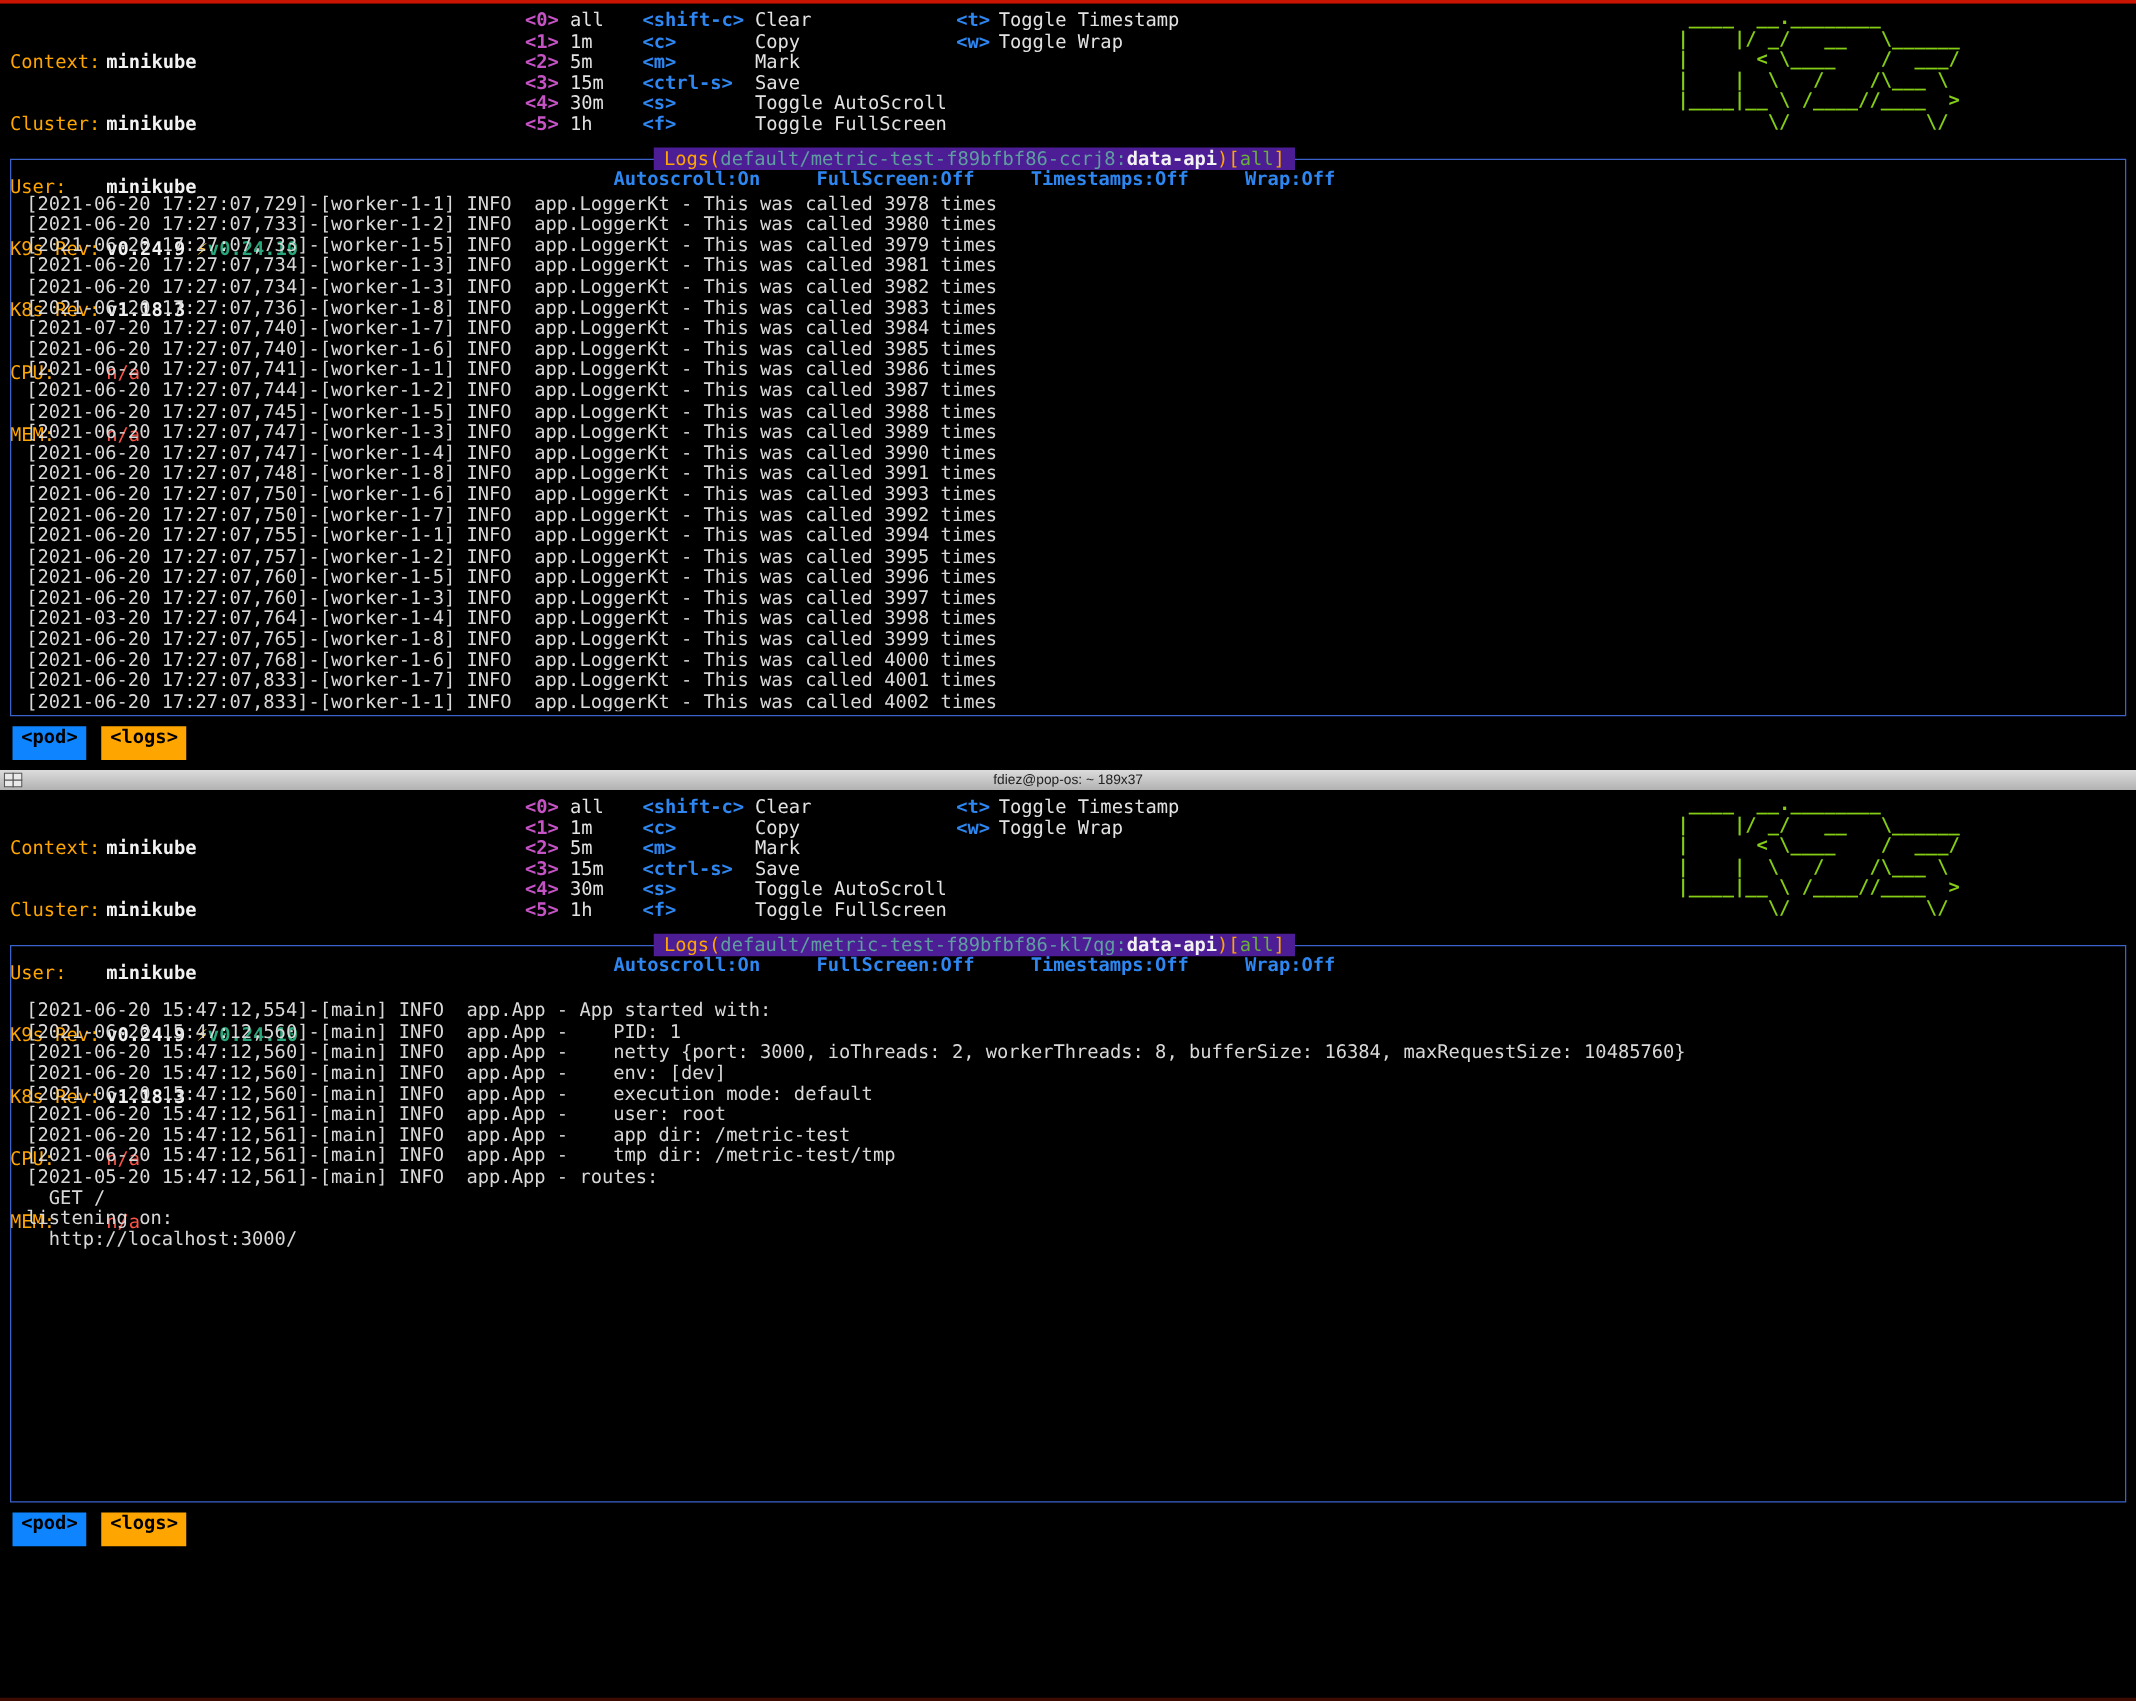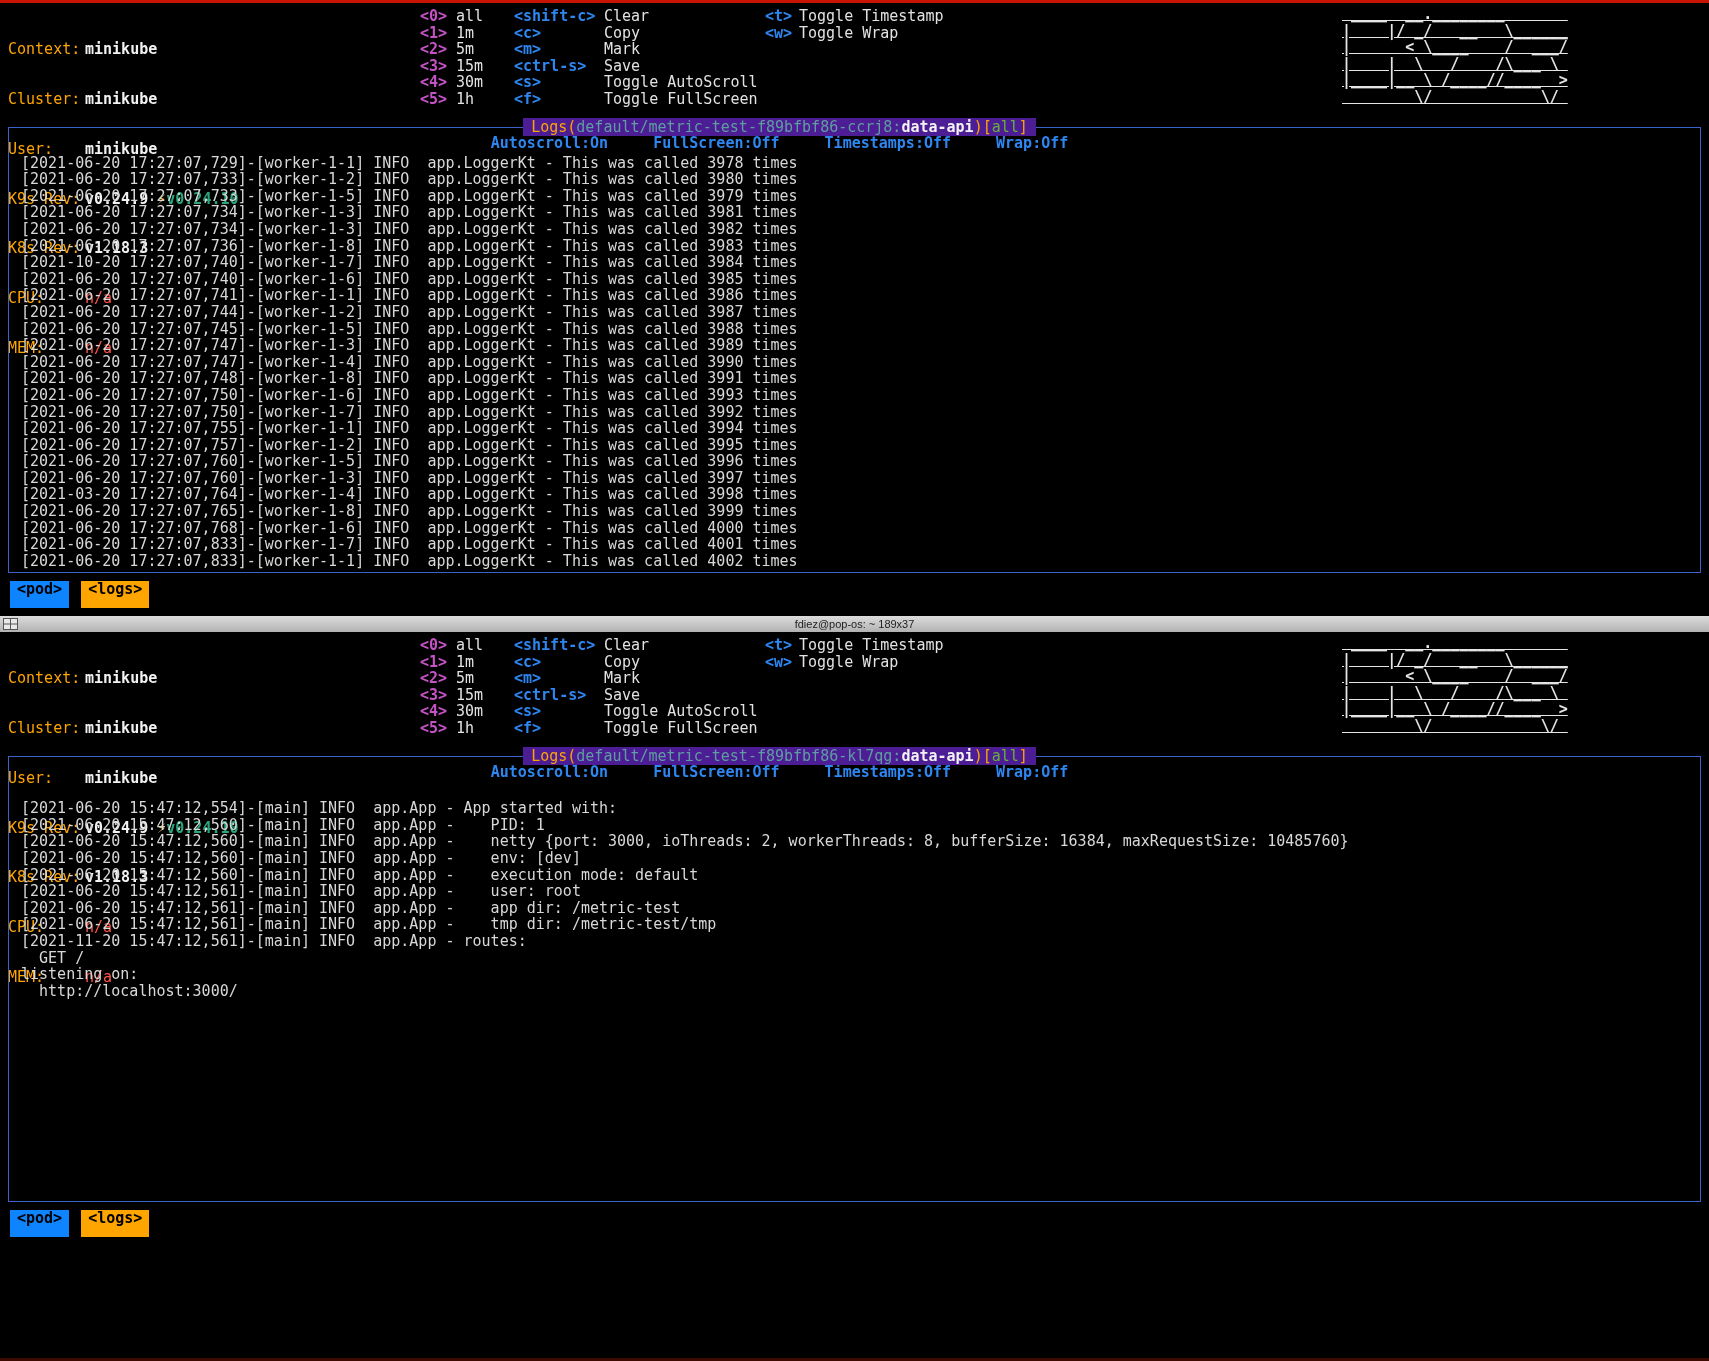--- a/index.html
+++ b/index.html
@@ -28,22 +28,22 @@
   .menu { position:absolute; top:5px; list-style:none; white-space:pre; }
   .menu-a { left:420px; }
   .menu-b { left:514px; }
   .menu-c { left:765px; }
   .mkey   { font-weight:bold; display:inline-block; }
   .menu-a .mkey { width:36px; color:#c653c6; }
   .menu-b .mkey { width:90px; color:#2e86f0; }
   .menu-c .mkey { width:34px; color:#2e86f0; }
   .mlabel { color:#e2e2e2; }
 
-  .logo { position:absolute; left:1342px; top:3px; color:#e5e5e5; font-weight:bold;
-          font-family:"DejaVu Sans Mono",monospace; line-height:16.6px;text-decoration:underline; }
+  .logo { position:absolute; left:1342px; top:3px; color:#84cc16; font-weight:bold;
+          font-family:"DejaVu Sans Mono",monospace; line-height:16.6px; }
 
   
   .logbox { position:relative; margin:3px 8px 0; height:446px; border:1px solid #3a62c8; }
   .boxtitle-row { position:absolute; top:-9px; left:0; right:150px; text-align:center; white-space:pre; }
   .boxtitle { background:#4c1d95; padding:0 8px; }
   .t-orange { color:#ffa500; }
   .t-path   { color:#5f9ea0; }
   .t-name   { color:#f2f2f2; font-weight:bold; }
   .t-scope  { color:#69af3c; }
 
@@ -102,21 +102,21 @@
         <span class="status-item">Timestamps:Off</span>
         <span class="status-item">Wrap:Off</span>
       </div>
     <div class="logbody">
         <div class="log-line">[2021-06-20 17:27:07,729]-[worker-1-1] INFO  app.LoggerKt - This was called 3978 times</div>
         <div class="log-line">[2021-06-20 17:27:07,733]-[worker-1-2] INFO  app.LoggerKt - This was called 3980 times</div>
         <div class="log-line">[2021-06-20 17:27:07,733]-[worker-1-5] INFO  app.LoggerKt - This was called 3979 times</div>
         <div class="log-line">[2021-06-20 17:27:07,734]-[worker-1-3] INFO  app.LoggerKt - This was called 3981 times</div>
         <div class="log-line">[2021-06-20 17:27:07,734]-[worker-1-3] INFO  app.LoggerKt - This was called 3982 times</div>
         <div class="log-line">[2021-06-20 17:27:07,736]-[worker-1-8] INFO  app.LoggerKt - This was called 3983 times</div>
-        <div class="log-line">[2021-10-20 17:27:07,740]-[worker-1-7] INFO  app.LoggerKt - This was called 3984 times</div>
+        <div class="log-line">[2021-07-20 17:27:07,740]-[worker-1-7] INFO  app.LoggerKt - This was called 3984 times</div>
         <div class="log-line">[2021-06-20 17:27:07,740]-[worker-1-6] INFO  app.LoggerKt - This was called 3985 times</div>
         <div class="log-line">[2021-06-20 17:27:07,741]-[worker-1-1] INFO  app.LoggerKt - This was called 3986 times</div>
         <div class="log-line">[2021-06-20 17:27:07,744]-[worker-1-2] INFO  app.LoggerKt - This was called 3987 times</div>
         <div class="log-line">[2021-06-20 17:27:07,745]-[worker-1-5] INFO  app.LoggerKt - This was called 3988 times</div>
         <div class="log-line">[2021-06-20 17:27:07,747]-[worker-1-3] INFO  app.LoggerKt - This was called 3989 times</div>
         <div class="log-line">[2021-06-20 17:27:07,747]-[worker-1-4] INFO  app.LoggerKt - This was called 3990 times</div>
         <div class="log-line">[2021-06-20 17:27:07,748]-[worker-1-8] INFO  app.LoggerKt - This was called 3991 times</div>
         <div class="log-line">[2021-06-20 17:27:07,750]-[worker-1-6] INFO  app.LoggerKt - This was called 3993 times</div>
         <div class="log-line">[2021-06-20 17:27:07,750]-[worker-1-7] INFO  app.LoggerKt - This was called 3992 times</div>
         <div class="log-line">[2021-06-20 17:27:07,755]-[worker-1-1] INFO  app.LoggerKt - This was called 3994 times</div>
@@ -183,21 +183,21 @@
     <div class="logbody">
         <div class="log-line"></div>
         <div class="log-line">[2021-06-20 15:47:12,554]-[main] INFO  app.App - App started with:</div>
         <div class="log-line">[2021-06-20 15:47:12,560]-[main] INFO  app.App -    PID: 1</div>
         <div class="log-line">[2021-06-20 15:47:12,560]-[main] INFO  app.App -    netty {port: 3000, ioThreads: 2, workerThreads: 8, bufferSize: 16384, maxRequestSize: 10485760}</div>
         <div class="log-line">[2021-06-20 15:47:12,560]-[main] INFO  app.App -    env: [dev]</div>
         <div class="log-line">[2021-06-20 15:47:12,560]-[main] INFO  app.App -    execution mode: default</div>
         <div class="log-line">[2021-06-20 15:47:12,561]-[main] INFO  app.App -    user: root</div>
         <div class="log-line">[2021-06-20 15:47:12,561]-[main] INFO  app.App -    app dir: /metric-test</div>
         <div class="log-line">[2021-06-20 15:47:12,561]-[main] INFO  app.App -    tmp dir: /metric-test/tmp</div>
-        <div class="log-line">[2021-11-20 15:47:12,561]-[main] INFO  app.App - routes:</div>
+        <div class="log-line">[2021-05-20 15:47:12,561]-[main] INFO  app.App - routes:</div>
         <div class="log-line">  GET /</div>
         <div class="log-line">listening on:</div>
         <div class="log-line">  http://localhost:3000/</div>
       </div>
   </div>
 
   <div class="crumbs">
       <span class="crumb">&lt;pod&gt;</span>
       <span class="crumb">&lt;logs&gt;</span>
     </div>

